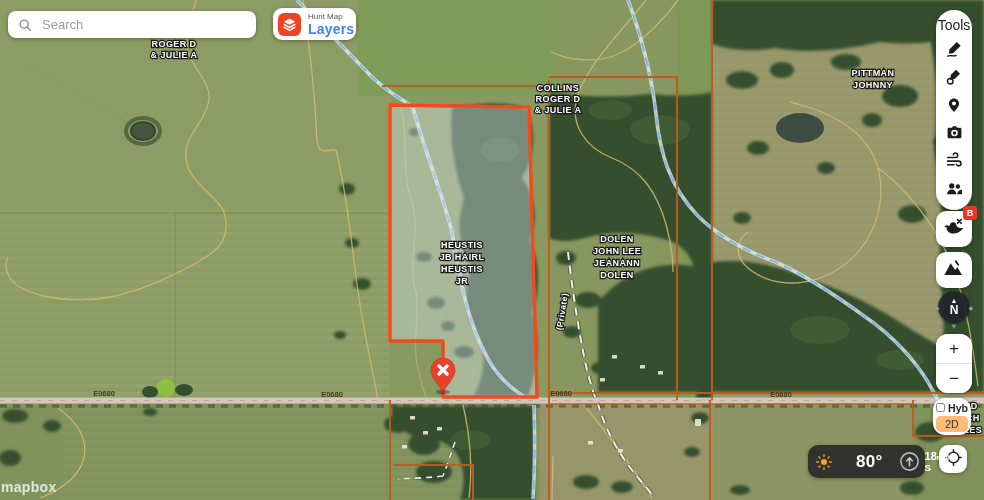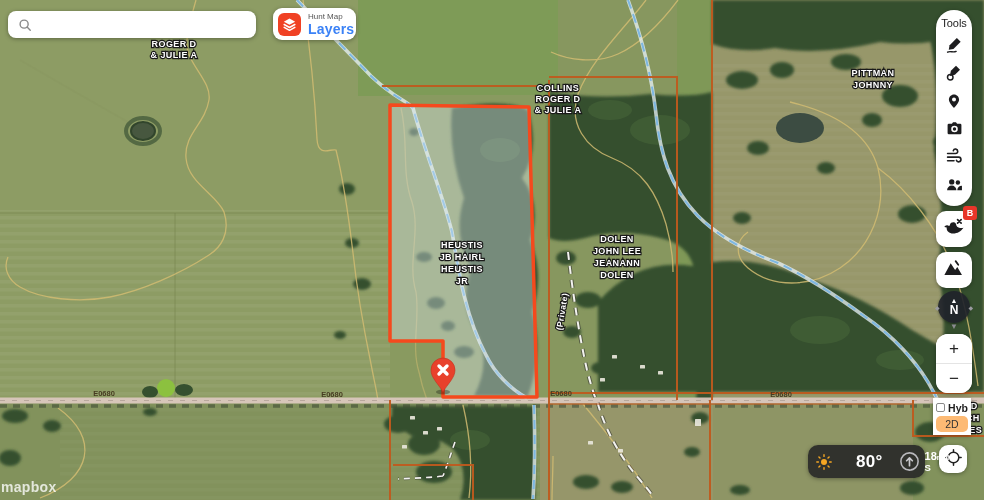--- a/index.html
+++ b/index.html
@@ -25,21 +25,21 @@
     align-items:center;gap:7px;padding:4px 2px 4px 5px;cursor:pointer;}
   .layersbtn .icbox{width:23px;height:23px;border-radius:6px;background:#f04124;
     display:flex;align-items:center;justify-content:center;}
   .layersbtn .txt{display:flex;flex-direction:column;line-height:1;}
   .layersbtn .eyebrow{font-size:8px;color:#555;margin-bottom:1px;}
   .layersbtn .label{font-size:14px;font-weight:bold;color:#3b82f6;letter-spacing:.2px;}
 
   
   .tools{right:12px;top:10px;width:36px;border-radius:18px;display:flex;
     flex-direction:column;align-items:center;padding:7px 0 6px;}
-  .tools .title{font-size:11px;color:#222;margin-bottom:3px;}
+  .tools .title{font-size:14px;color:#222;margin-bottom:3px;}
   .toolbtn{width:36px;height:28px;display:flex;align-items:center;justify-content:center;
     background:none;border:none;cursor:pointer;padding:0;}
 
   .sqbtn{width:36px;height:36px;border-radius:10px;display:flex;align-items:center;
     justify-content:center;cursor:pointer;}
   .duckbtn{right:12px;top:211px;}
   .badge{position:absolute;top:-5px;right:-5px;width:14px;height:14px;border-radius:3px;
     background:#e8362a;color:#fff;font-size:9px;font-weight:bold;display:flex;
     align-items:center;justify-content:center;}
   .mtnbtn{right:12px;top:252px;}
@@ -56,21 +56,21 @@
     font-size:8px;color:#8a8a90;}
 
   
   .zoompill{right:12px;top:334px;width:36px;border-radius:12px;display:flex;
     flex-direction:column;overflow:hidden;}
   .zoompill button{width:36px;height:29px;border:none;background:#fff;cursor:pointer;
     font:17px "Liberation Sans",sans-serif;color:#222;line-height:1;}
   .zoompill .div{height:1px;background:#e4e4e4;}
 
   
-  .maptype{right:13px;top:398px;width:38px;border-radius:0;padding:3px;display:flex;
+  .maptype{right:13px;top:398px;width:38px;border-radius:12px;padding:3px;display:flex;
     flex-direction:column;gap:2px;cursor:pointer;}
   .maptype .r1{display:flex;align-items:center;justify-content:center;gap:3px;
     font-size:10.5px;font-weight:bold;color:#1e1e1e;height:13px;}
   .maptype .mini{width:9px;height:9px;border:1.2px solid #8a8a8a;border-radius:2px;display:inline-block;}
   .maptype .r2{background:#fdba74;border-radius:5px;text-align:center;font-size:10.5px;
     color:#333;padding:2px 4px;}
 
   
   .locate{right:17px;top:445px;width:28px;height:28px;border-radius:9px;}
 
@@ -303,20 +303,21 @@
     </g>
   </svg>
 
   <div class="card search">
     <span style="display:flex;">
       <svg width="14" height="14" viewBox="0 0 16 16">
           <circle cx="7" cy="7" r="4.6" fill="none" stroke="#8a8a8a" stroke-width="1.6"></circle>
           <path d="M10.4,10.4 L14,14" stroke="#8a8a8a" stroke-width="1.6" stroke-linecap="round"></path>
         </svg>
     </span>
+    <input type="text" placeholder="Search" style="">
   </div>
 
   <div class="card layersbtn">
     <span class="icbox">
       <svg width="17" height="17" viewBox="0 0 24 24" fill="none">
         <path d="M12,3.5 L20,8 12,12.5 4,8 Z" fill="#fff"></path>
         <path d="M4.5,12 L12,16.2 19.5,12" stroke="#fff" stroke-width="2.2" stroke-linecap="round" stroke-linejoin="round"></path>
         <path d="M4.5,16 L12,20.2 19.5,16" stroke="#fff" stroke-width="2.2" stroke-linecap="round" stroke-linejoin="round"></path>
       </svg>
     </span>

